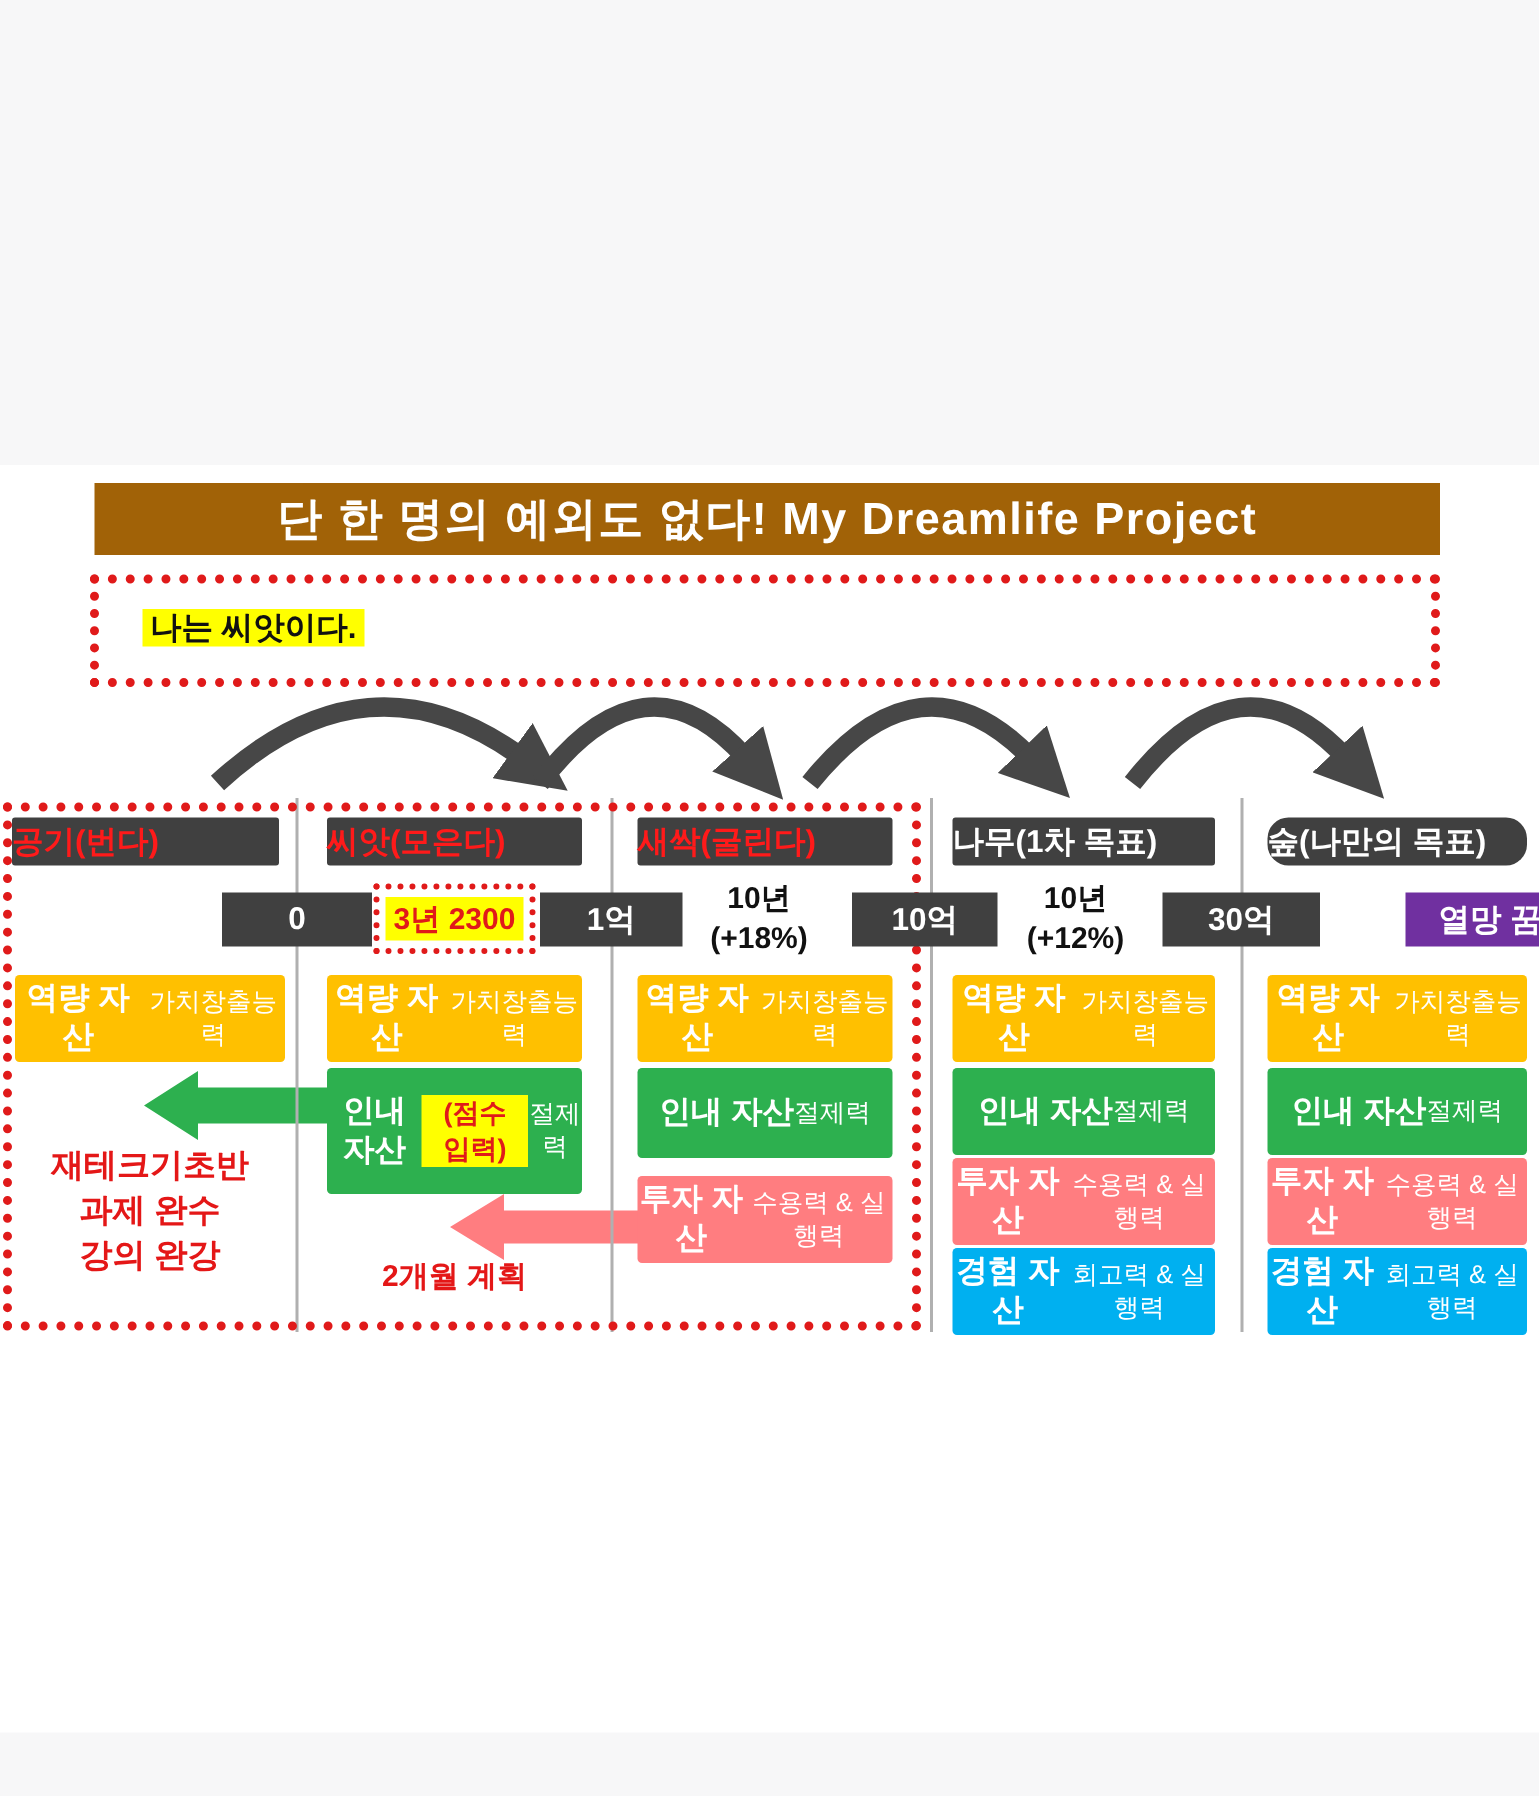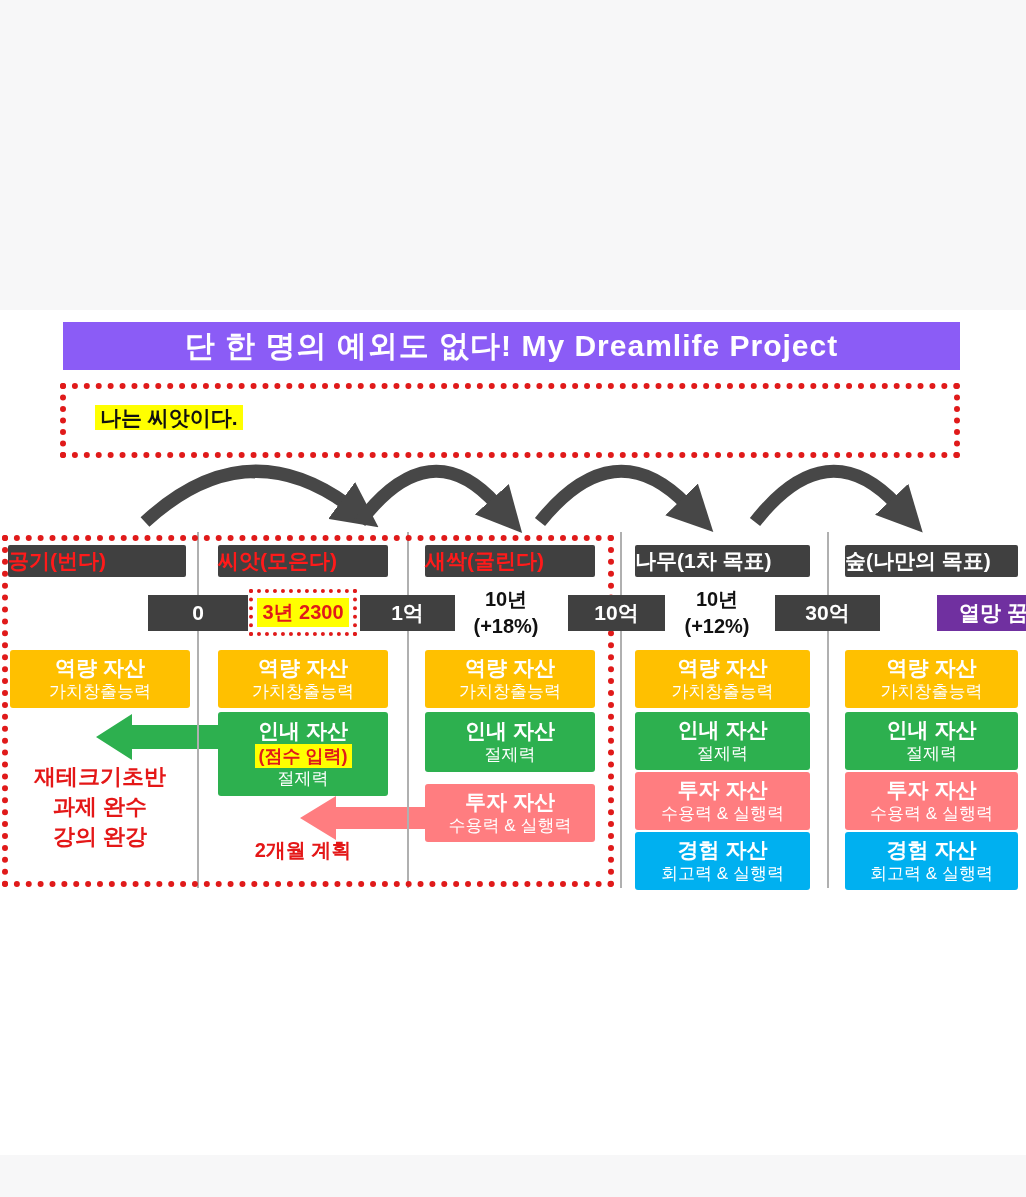--- a/index.html
+++ b/index.html
@@ -1,36 +1,36 @@
 <!DOCTYPE html>
 <html><head>
 <meta charset="utf-8">
 <style>
   * { margin:0; padding:0; box-sizing:border-box; }
   html,body { width:1026px; height:1197px; }
   body { background:#f7f7f8; font-family:"Liberation Sans","DejaVu Sans",sans-serif; }
   .page { position:relative; width:1026px; height:1197px; background:#f7f7f8; overflow:hidden; }
   .slide { position:absolute; left:0; top:310px; width:1026px; height:845px; background:#ffffff; }
   .abs { position:absolute; }
-  .banner { background:#8b5cf6; color:#ffffff; display:flex; align-items:center; justify-content:center;
+  .banner { background:#a16207; color:#ffffff; display:flex; align-items:center; justify-content:center;
             font-size:30px; font-weight:bold; letter-spacing:1px;text-align:center; }
   .dotted { border:6px dotted #e01a1a; }
   .dotted-sm { border:4px dotted #e01a1a; }
   .hl { background:#ffff00; padding:1px 5px; }
   .intro-text { font-size:21px; font-weight:bold; color:#111; }
   .colhead { background:#404040; display:flex; align-items:center; justify-content:flex-start;
              font-size:21px; font-weight:bold; border-radius:2px; }
   .red-text { color:#ff1a1a; }
   .white-text { color:#ffffff; }
   .dark-box { background:#404040; color:#ffffff; display:flex; align-items:center; justify-content:center;
               font-size:21px; font-weight:bold; }
   .goal-box { background:#7030a0;margin-left:32px; }
   .milestone-text { text-align:center; font-size:20px; font-weight:bold; color:#111; line-height:27px; }
   .seed-plan { font-size:20px; font-weight:bold; color:#e01a1a; }
-  .asset { display:flex; flex-direction:column; align-items:center; justify-content:center;
+  .asset { display:flex; flex-direction:row; align-items:center; justify-content:center;
            color:#ffffff; border-radius:3px; text-align:center; }
   .asset .t { font-size:21px; font-weight:bold; line-height:26px; }
   .asset .s { font-size:17px; line-height:22px; }
   .orange { background:#ffc000; }
   .green  { background:#2db04f; }
   .pink   { background:#ff7d80; }
   .blue   { background:#00b0f0; }
   .score-note { font-size:18px; font-weight:bold; color:#e01a1a; background:#ffff00; padding:0 4px; line-height:24px; }
   .vline { position:absolute; width:2px; background:#b0b0b0; }
   .note { color:#e41717; font-weight:bold; text-align:center; }
@@ -79,21 +79,21 @@
     </div>
     <div class="abs colhead" style="left:218px; top:235px; width:170px; height:32px;">
       <span class="red-text">씨앗(모은다)</span>
     </div>
     <div class="abs colhead" style="left:425px; top:235px; width:170px; height:32px;">
       <span class="red-text">새싹(굴린다)</span>
     </div>
     <div class="abs colhead" style="left:635px; top:235px; width:175px; height:32px;">
       <span class="white-text">나무(1차 목표)</span>
     </div>
-    <div class="abs colhead" style="left:845px; top:235px; width:173px; height:32px;">
+    <div class="abs colhead" style="left:845px; top:235px; width:173px; height:32px;border-radius:14px;">
       <span class="white-text">숲(나만의 목표)</span>
     </div>
 
     <div class="abs dark-box" style="left:148px; top:285px; width:100px; height:36px;">
       <span>0</span>
     </div>
     <div class="abs dotted-sm" style="left:249px; top:279px; width:108px; height:47px; display:flex; align-items:center; justify-content:center;">
       <span class="hl seed-plan">3년 2300</span>
     </div>
     <div class="abs dark-box" style="left:360px; top:285px; width:95px; height:36px;">

